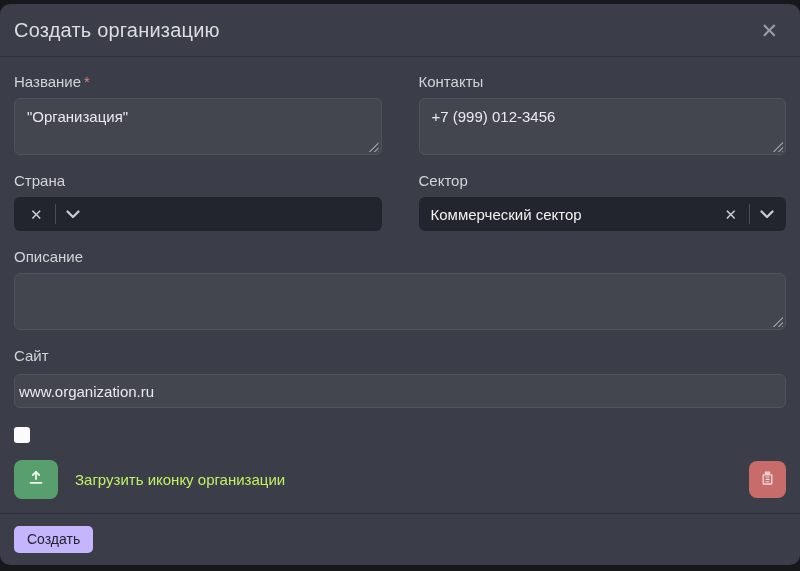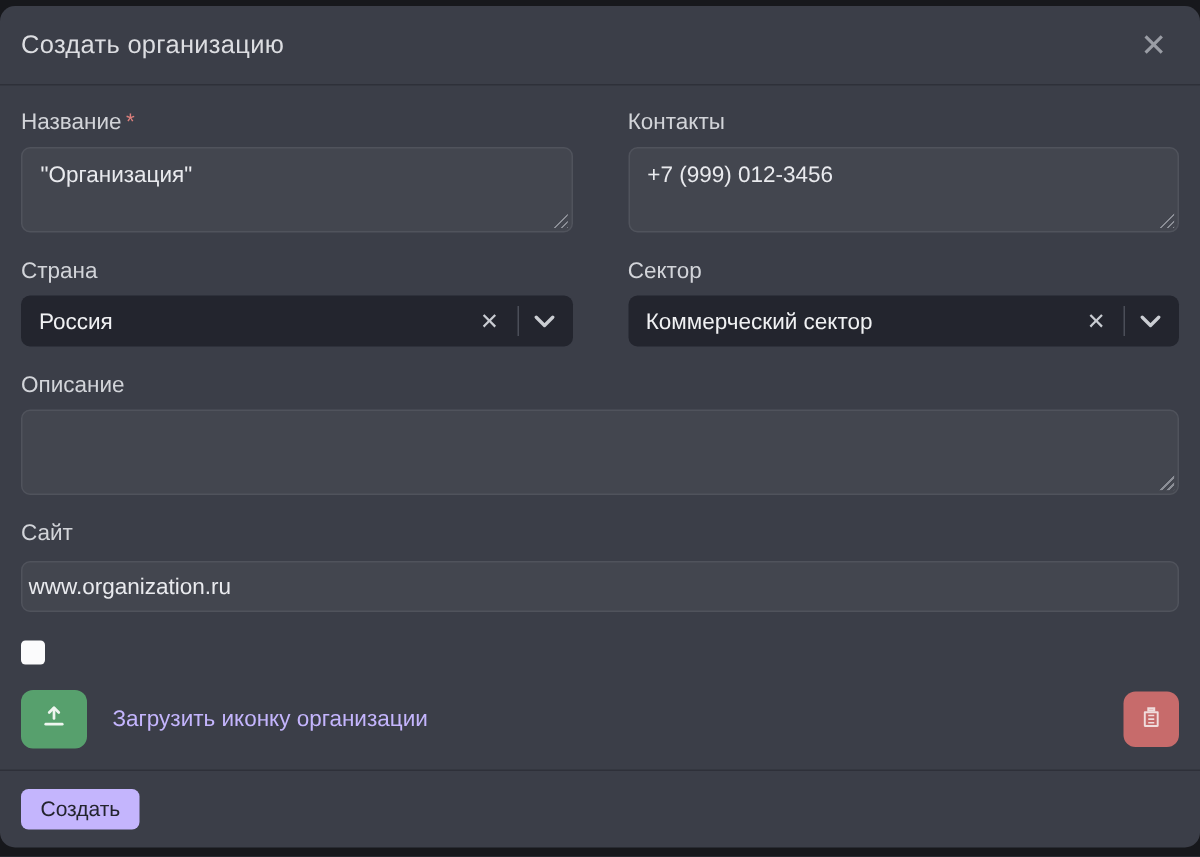--- a/index.html
+++ b/index.html
@@ -24,21 +24,21 @@
     height: 53px;
     flex: 0 0 auto;
     display: flex;
     align-items: center;
     justify-content: space-between;
     padding: 0 16px 0 14px;
     border-bottom: 1px solid #2e3039;
   }
   .dlg-title {
     color: #dcdde1;
-    font-size: 17px;
+    font-size: 20px;
     font-weight: 500;
     letter-spacing: .2px;
   }
   .close-btn {
     color: #9a9da5;
     font-size: 21px;
     line-height: 1;
     cursor: pointer;
     padding: 2px 6px;
   }
@@ -162,21 +162,21 @@
     background: #57a06d;
     border: none;
     border-radius: 8px;
     display: flex;
     align-items: center;
     justify-content: center;
     cursor: pointer;
   }
   .upload-label {
     margin-left: 17px;
-    color: #c4b5fd;
+    color: #bef264;
     font-size: 15px;
     flex: 1 1 auto;
   }
   .delete-btn {
     width: 37px; height: 37px;
     background: #c76b6b;
     border: none;
     border-radius: 8px;
     display: flex;
     align-items: center;
@@ -232,21 +232,20 @@
           <textarea class="ta" style="">+7 (999) 012-3456</textarea>
           <div class="resize-grip"></div>
         </div>
       </div>
     </div>
 
     <div class="row-2col">
       <div class="field">
         <label class="field-label">Страна</label>
         <div class="combo">
-          <div class="combo-value">Россия</div>
           <div class="combo-clear">✕</div>
           <div class="combo-sep"></div>
           <div class="combo-chevron">
             <svg width="14" height="9" viewBox="0 0 14 9">
                 <polyline points="1.5,1.5 7,7 12.5,1.5" fill="none" stroke="#cbced3" stroke-width="2.2" stroke-linecap="round" stroke-linejoin="round"></polyline>
               </svg>
           </div>
         </div>
       </div>
       <div class="field">

